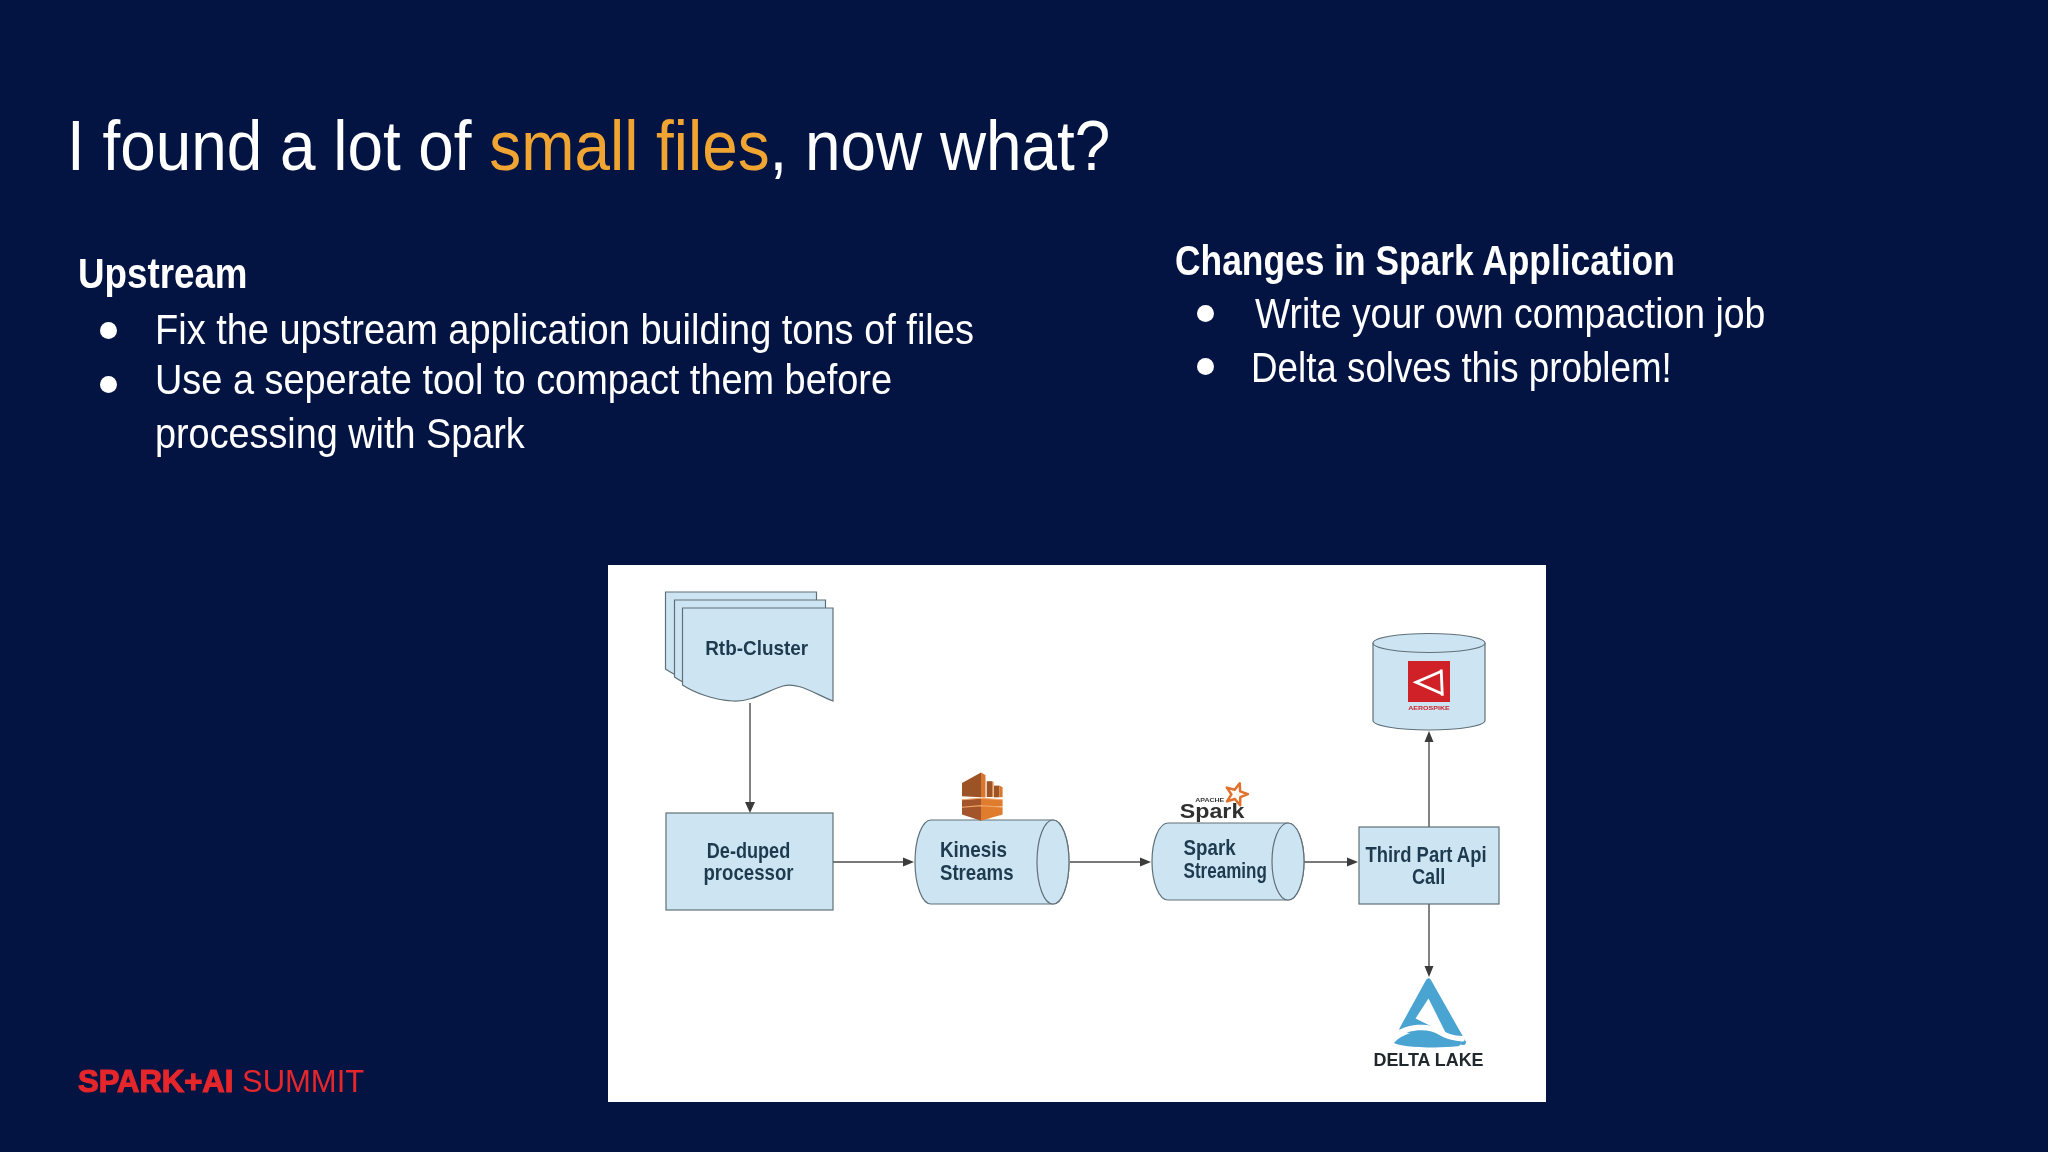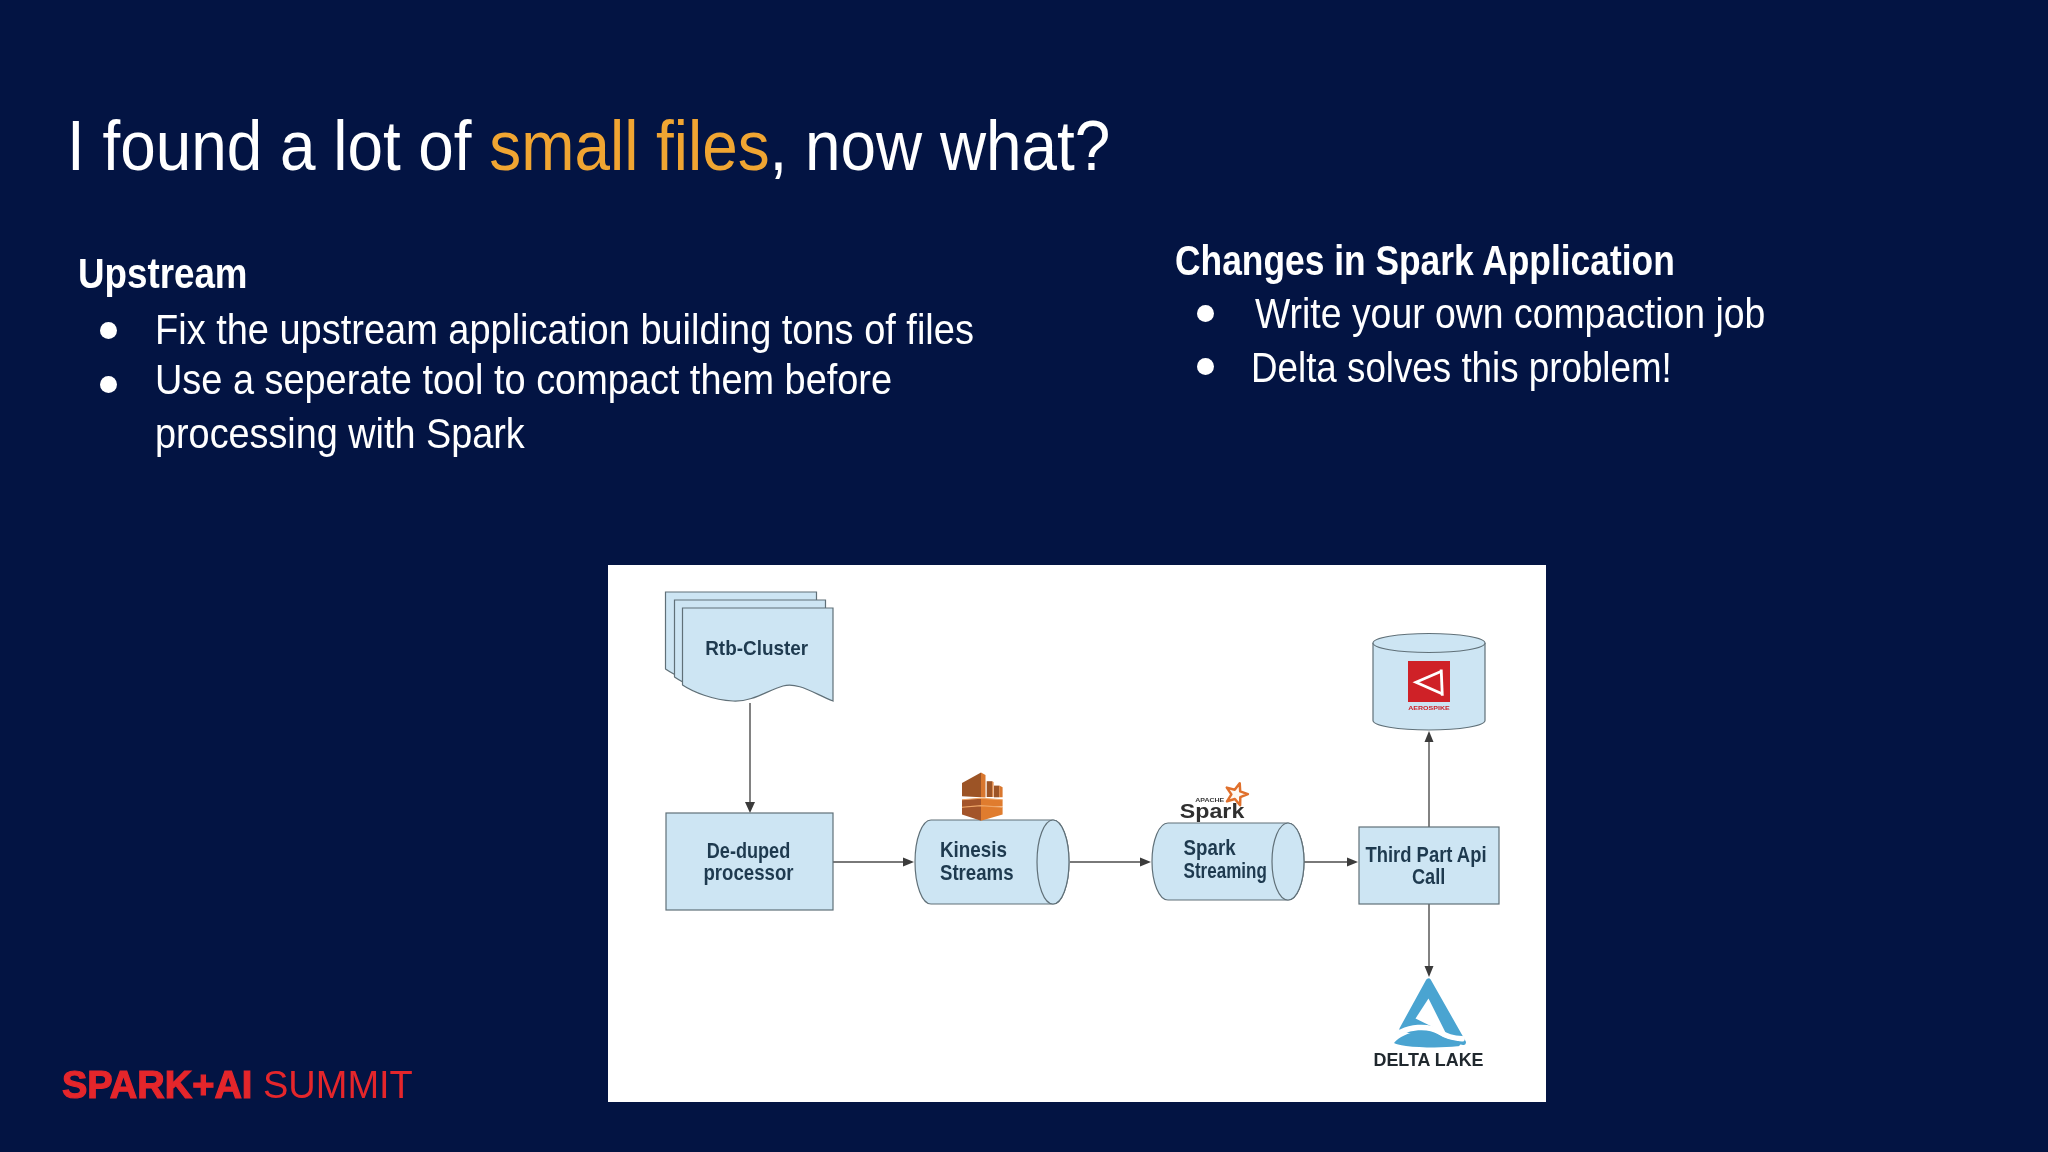--- a/index.html
+++ b/index.html
@@ -21,21 +21,21 @@
   <div class="dot" style="left:100px;top:376px;"></div>
   <div class="abs t" id="l2" style="left:155px;top:359px;font-size:42px;transform-origin:0 0;transform:scaleX(0.902);">Use a seperate tool to compact them before</div>
   <div class="abs t" id="l3" style="left:155px;top:413px;font-size:42px;transform-origin:0 0;transform:scaleX(0.900);">processing with Spark</div>
 
   <div class="abs t" id="rh" style="left:1175px;top:240px;font-size:42px;font-weight:bold;transform-origin:0 0;transform:scaleX(0.842);">Changes in Spark Application</div>
   <div class="dot" style="left:1197px;top:305px;"></div>
   <div class="abs t" id="r1" style="left:1255px;top:293px;font-size:42px;transform-origin:0 0;transform:scaleX(0.890);">Write your own compaction job</div>
   <div class="dot" style="left:1197px;top:358px;"></div>
   <div class="abs t" id="r2" style="left:1251px;top:347px;font-size:42px;transform-origin:0 0;transform:scaleX(0.875);">Delta solves this problem!</div>
 
-  <div class="abs" id="footer" style="left:62px;top:1066px;font-size:38px;color:#e5262b;transform-origin:0 0;"><span style="font-weight:bold;-webkit-text-stroke:1.2px #e5262b;">SPARK+AI</span> <span>SUMMIT</span></div>
+  <div class="abs" id="footer" style="left:78px;top:1066px;font-size:31px;color:#e5262b;transform-origin:0 0;"><span style="font-weight:bold;-webkit-text-stroke:1.2px #e5262b;">SPARK+AI</span> <span>SUMMIT</span></div>
 
   <svg class="abs" style="left:608px;top:565px;transform:translateZ(0);" width="938" height="537" viewBox="0 0 938 537">
     <rect x="0" y="0" width="938" height="537" fill="#ffffff"></rect>
     <g font-family="Liberation Sans" fill="#1e3a4f" font-weight="bold" font-size="18">
 
       <g fill="#cde5f3" stroke="#607078" stroke-width="1.2">
         <path d="M57.5,27 H208.5 V120 C188.5,112 172.5,102 157.5,106 C142.5,110 127.5,122 107.5,121 C87.5,120 67.5,111 57.5,104 Z"></path>
         <path d="M66.5,35 H217.5 V128 C197.5,120 181.5,110 166.5,114 C151.5,118 136.5,130 116.5,129 C96.5,128 76.5,119 66.5,112 Z"></path>
         <path d="M74.5,43 H225 V136 C205,128 190,117 175,121 C160,125 145,137 125,136 C105,135 85,127 74.5,120 Z"></path>
       </g>

